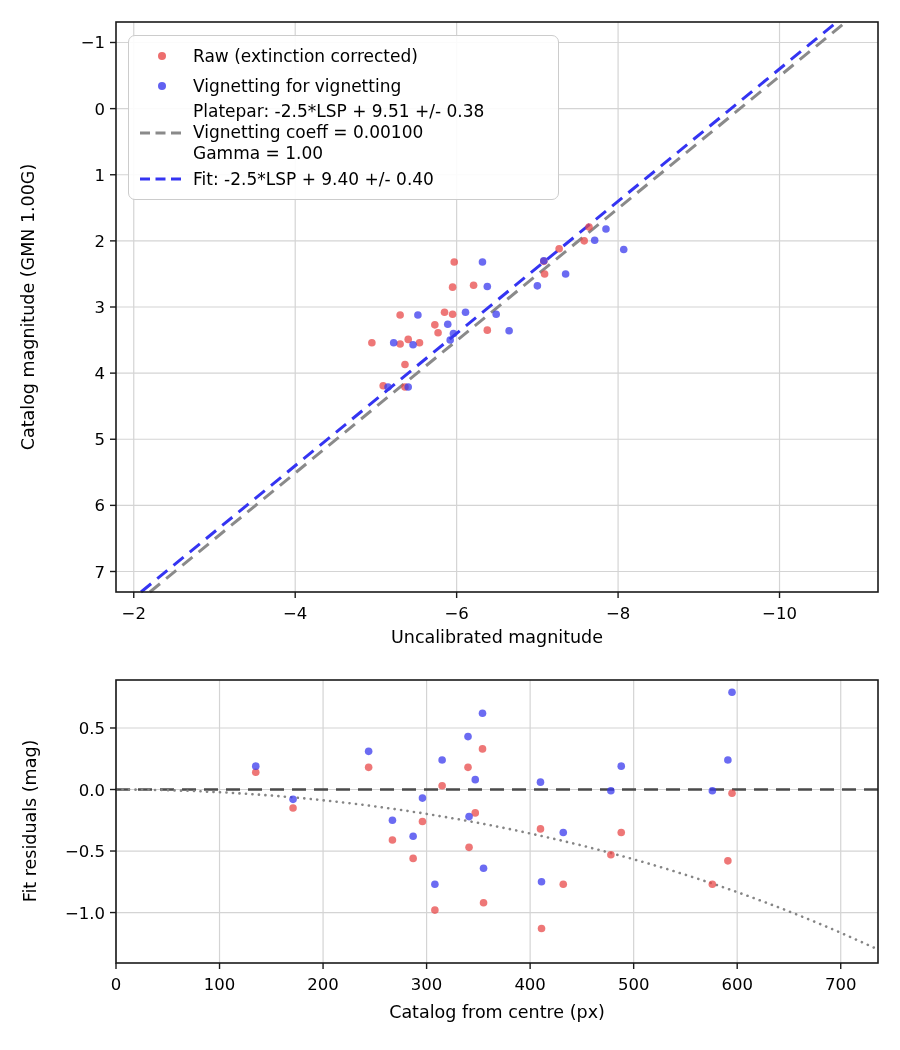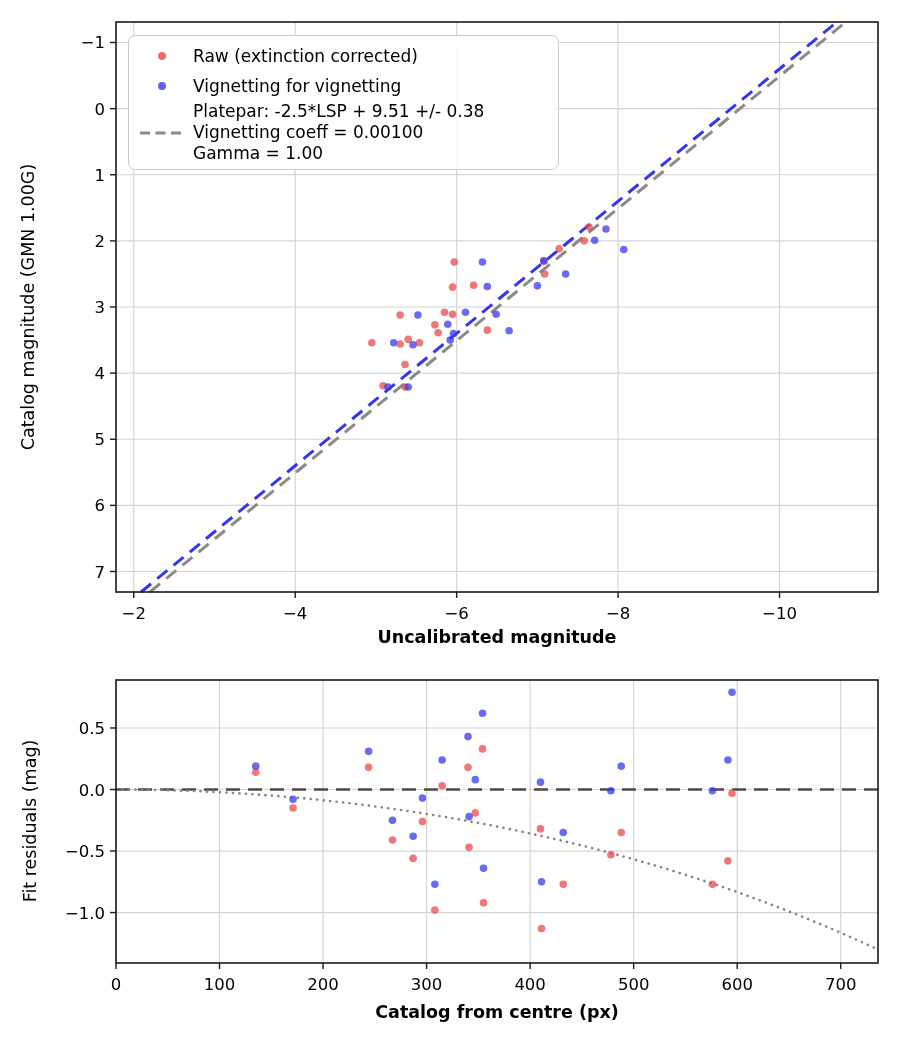--- a/index.html
+++ b/index.html
@@ -15,21 +15,21 @@
     font-family:"DejaVu Sans","Liberation Sans",sans-serif;
     font-size:16.5px;
     fill:#000000;
   }
   .axis-label{
     position:absolute;
     font-size:17.5px;
     color:#000000;
     white-space:nowrap;
   }
-  .xlabel{transform:translateX(-50%);font-weight:bold;}
+  .xlabel{transform:translateX(-50%);}
   .ylabel{transform:translate(-50%,-50%) rotate(-90deg);}
   .legend{
     position:absolute;
     left:128px;top:35px;
     width:431px;
     box-sizing:border-box;
     background:rgba(255,255,255,0.9);
     border:1px solid #cccccc;
     border-radius:7px;
     padding:5px 10px 5px 6px;
@@ -248,14 +248,20 @@
       <div class="legend-label">Vignetting for vignetting</div>
     </div>
     <div class="legend-row multi">
       <svg class="swatch" width="52" height="20">
           <line x1="5" x2="49" y1="10" y2="10" stroke="#8a8a8a" stroke-width="3.2" stroke-dasharray="10 5.5"></line>
         </svg>
       <div class="legend-label">Platepar: -2.5*LSP + 9.51 +/- 0.38
 Vignetting coeff = 0.00100
 Gamma = 1.00</div>
     </div>
+    <div class="legend-row">
+      <svg class="swatch" width="52" height="20">
+          <line x1="5" x2="49" y1="10" y2="10" stroke="#3434f2" stroke-width="3.2" stroke-dasharray="10 5.5"></line>
+        </svg>
+      <div class="legend-label">Fit: -2.5*LSP + 9.40 +/- 0.40</div>
+    </div>
   </div>
 </div>
 
 </body></html>

